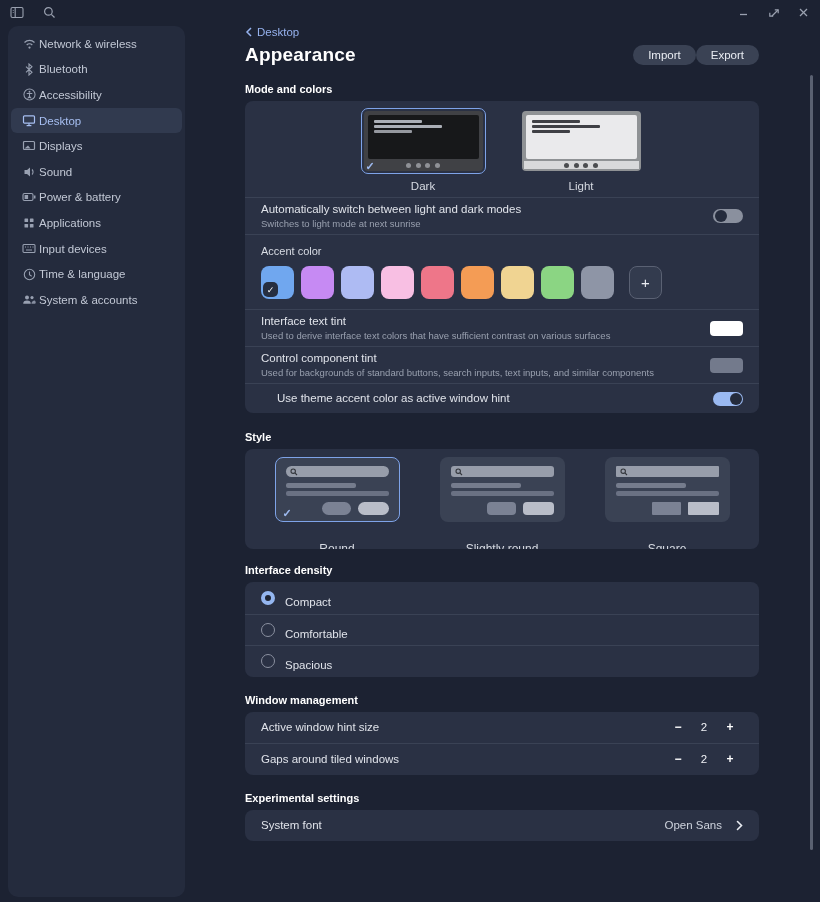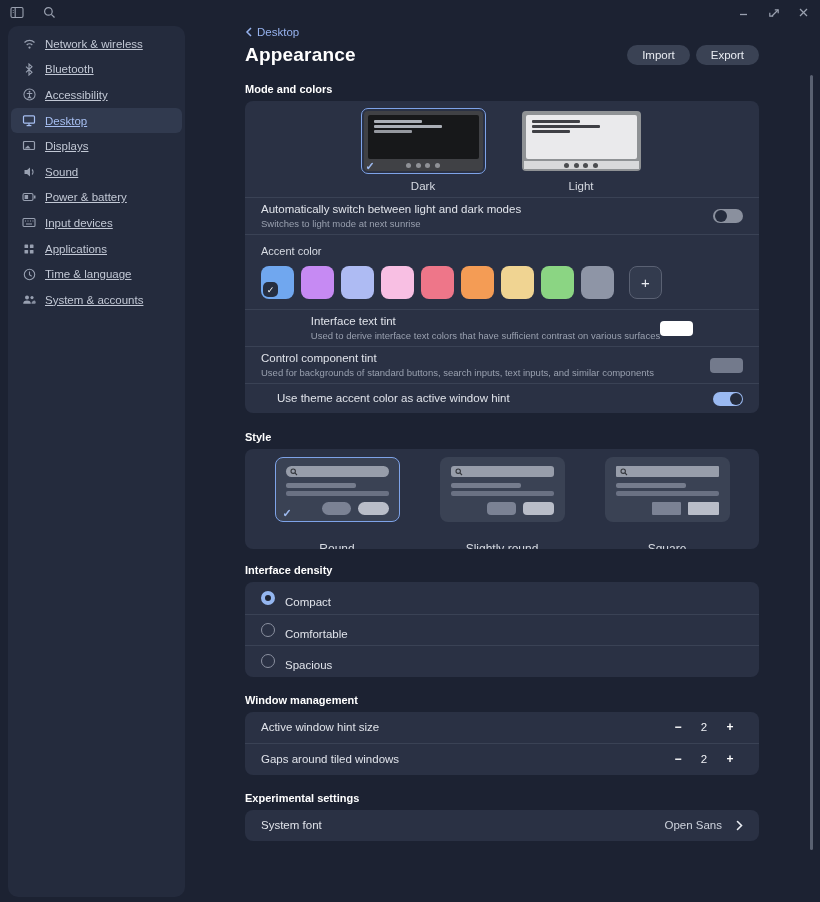--- a/index.html
+++ b/index.html
@@ -16,35 +16,35 @@
   
   .topbar { position:absolute; top:0; left:0; right:0; height:24px;
     display:flex; align-items:center; padding:0 10px; color:#9aa1b0; }
   .topbar .ticon { width:14px; height:14px; margin-right:18px; display:flex; align-items:center; justify-content:center; }
   .winctl { margin-left:auto; display:flex; align-items:center; gap:17px; }
   .winctl .wicon { width:13px; height:13px; display:flex; align-items:center; justify-content:center; }
 
   
   .sidebar { position:absolute; left:8px; top:26px; width:177px; bottom:5px;
     background:#242b3d; border-radius:10px; padding-top:5px; }
-  .side-item { display:flex; align-items:center; gap:9px; height:25.6px;
+  .side-item { display:flex; align-items:center; gap:3px; height:25.6px;
     margin:0 3px; padding-left:11px; border-radius:6px;
-    font-size:11.5px; color:#c2c8d5; cursor:default;text-decoration:underline; }
+    font-size:11.5px; color:#c2c8d5; cursor:default; }
   .side-item .sicon { width:14px; height:14px; color:#98a0b1; display:flex; align-items:center; justify-content:center; flex:none; }
   .side-item.selected { background:#313a4f; color:#a7bff2; }
   .side-item.selected .sicon { color:#a7bff2; }
 
   
   .content { position:absolute; left:245px; top:24px; width:514px; }
 
   .breadcrumb { display:flex; align-items:center; gap:4px; height:14px; margin-top:1px;
     color:#96b2ee; font-size:11.5px; }
   .titlerow { display:flex; align-items:center; justify-content:space-between; margin-top:5px; height:22px; }
   .page-title { font-size:19px; font-weight:bold; color:#ffffff; letter-spacing:.2px; }
-  .hbtns { display:flex; gap:6px; }
+  .hbtns { display:flex; }
   .pill-btn { height:20px; padding:0 15px; border-radius:12px; background:#3a4254;
     border:none; color:#e9ecf2; font-size:11.5px; font-family:inherit; display:flex; align-items:center; }
 
   .sec-h { font-size:11px; font-weight:bold; color:#ffffff; }
   .card { background:#2a3144; border-radius:8px; overflow:hidden; }
   .divider-t { border-top:1px solid #3a4255; }
 
   .row { display:flex; align-items:center; justify-content:space-between; padding:0 16px; }
   .row .lbl { font-size:11.5px; color:#e0e3ea; line-height:13px; }
   .row .sub { font-size:9.5px; color:#99a0af; margin-top:2px; line-height:11px; }
@@ -237,37 +237,37 @@
         <svg width="14" height="10" viewBox="0 0 14 10" fill="none" stroke="currentColor" stroke-width="1.1">
           <rect x="1" y="1.5" width="10" height="7" rx="1.5"></rect>
           <rect x="12" y="3.5" width="1.5" height="3" fill="currentColor" stroke="none"></rect>
           <rect x="2.6" y="3" width="3.5" height="4" fill="currentColor" stroke="none"></rect>
         </svg>
       </span>
     <span>Power &amp; battery</span>
   </div>
   <div class="side-item">
     <span class="sicon">
-        <svg width="14" height="11" viewBox="0 0 14 11" fill="none" stroke="currentColor" stroke-width="1.1">
-          <rect x="1" y="1.5" width="12" height="8" rx="1"></rect>
-          <path d="M3 4 H4 M5.5 4 H6.5 M8 4 H9 M10.5 4 H11.5 M4 7 H10" stroke-width="1"></path>
-        </svg>
-      </span>
-    <span>Input devices</span>
-  </div>
-  <div class="side-item">
-    <span class="sicon">
         <svg width="12" height="12" viewBox="0 0 12 12" fill="currentColor">
           <rect x="1.5" y="1.5" width="3.6" height="3.6" rx="0.6"></rect>
           <rect x="6.9" y="1.5" width="3.6" height="3.6" rx="0.6"></rect>
           <rect x="1.5" y="6.9" width="3.6" height="3.6" rx="0.6"></rect>
           <rect x="6.9" y="6.9" width="3.6" height="3.6" rx="0.6"></rect>
         </svg>
       </span>
     <span>Applications</span>
+  </div>
+  <div class="side-item">
+    <span class="sicon">
+        <svg width="14" height="11" viewBox="0 0 14 11" fill="none" stroke="currentColor" stroke-width="1.1">
+          <rect x="1" y="1.5" width="12" height="8" rx="1"></rect>
+          <path d="M3 4 H4 M5.5 4 H6.5 M8 4 H9 M10.5 4 H11.5 M4 7 H10" stroke-width="1"></path>
+        </svg>
+      </span>
+    <span>Input devices</span>
   </div>
   <div class="side-item">
     <span class="sicon">
         <svg width="13" height="13" viewBox="0 0 13 13" fill="none" stroke="currentColor" stroke-width="1.1">
           <circle cx="6.5" cy="6.5" r="5.2"></circle>
           <path d="M6.5 3.6 V6.8 L8.7 8.2"></path>
         </svg>
       </span>
     <span>Time &amp; language</span>
   </div>
@@ -371,21 +371,21 @@
         <span class="swatch" style="background: rgb(139, 213, 131);"></span>
         <span class="swatch" style="background: rgb(142, 149, 166);"></span>
         <span class="plus-btn">
             <span>+</span>
           </span>
       </div>
     </div>
 
 
 
-    <div class="row divider-t" style="height:37px;justify-content:center;">
+    <div class="row divider-t" style="height:37px;">
       <div>
         <div class="lbl">Interface text tint</div>
         <div class="sub">Used to derive interface text colors that have sufficient contrast on various surfaces</div>
       </div>
       <span class="tint-swatch" style="background: rgb(255, 255, 255);"></span>
     </div>
 
     <div class="row divider-t" style="height:37px;">
       <div>
         <div class="lbl">Control component tint</div>

